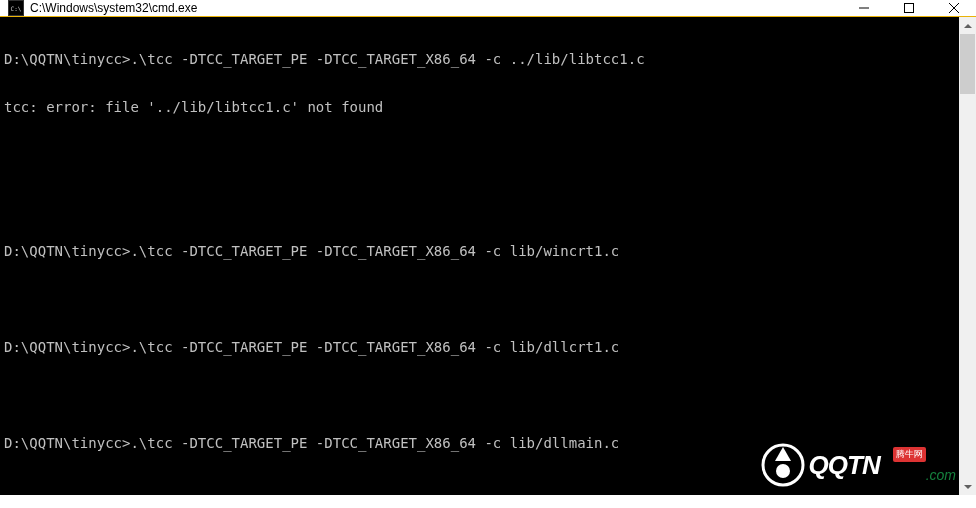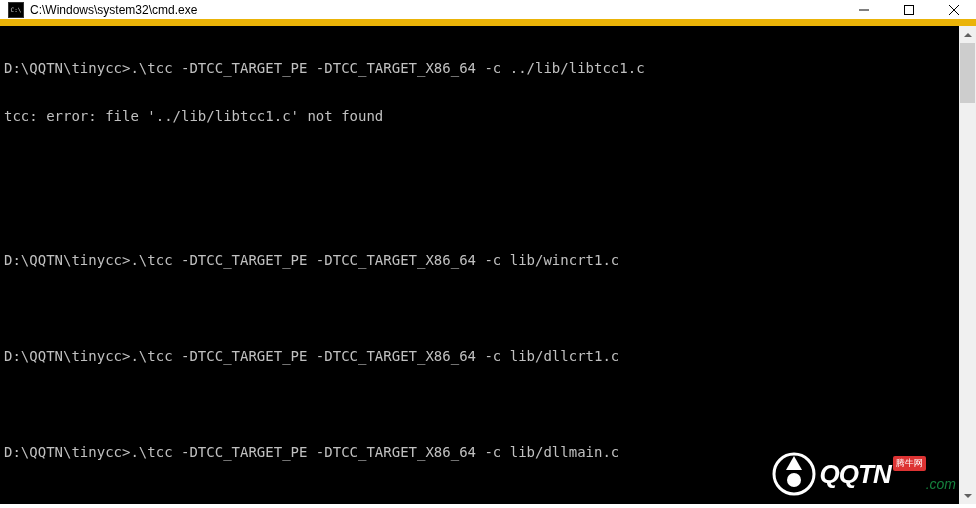--- a/index.html
+++ b/index.html
@@ -4,25 +4,25 @@
   <style>
     * { margin: 0; padding: 0; box-sizing: border-box; }
     body {
       width: 976px;
       height: 508px;
       font-family: "Segoe UI", Tahoma, sans-serif;
       overflow: hidden;
       background: #fff;
     }
     .title-bar {
-      height: 26px;
+      height: 17px;
       background: #fff;
       display: flex;
       align-items: center;
-      border-bottom: 7px solid #eab308;
+      border-bottom: 1px solid #eab308;
     }
     .title-icon {
       width: 16px;
       height: 16px;
       margin-left: 8px;
       background: #000;
       border: 1px solid #333;
       position: relative;
       display: inline-flex;
       align-items: center;
@@ -128,21 +128,21 @@
       font-size: 26px;
       font-style: italic;
       letter-spacing: -1px;
     }
     .wm-badge {
       background: #d33;
       color: #fff;
       font-size: 9px;
       padding: 1px 3px;
       border-radius: 2px;
-      margin-left: 2px;
+      margin-left: 13px;
       align-self: flex-start;
       margin-top: 4px;
       font-style: normal;
       font-weight: normal;
     }
     .wm-com {
       color: #15803d;
       font-size: 14px;
       font-style: italic;
       align-self: flex-end;

